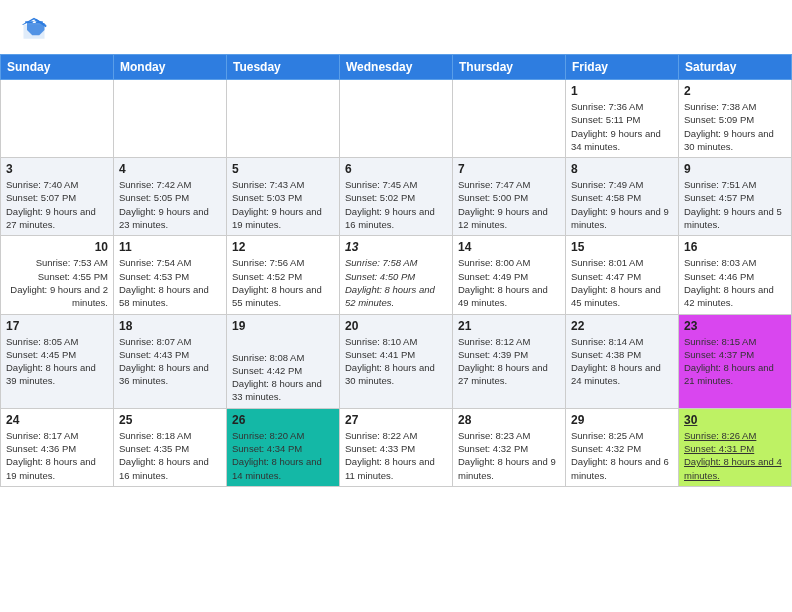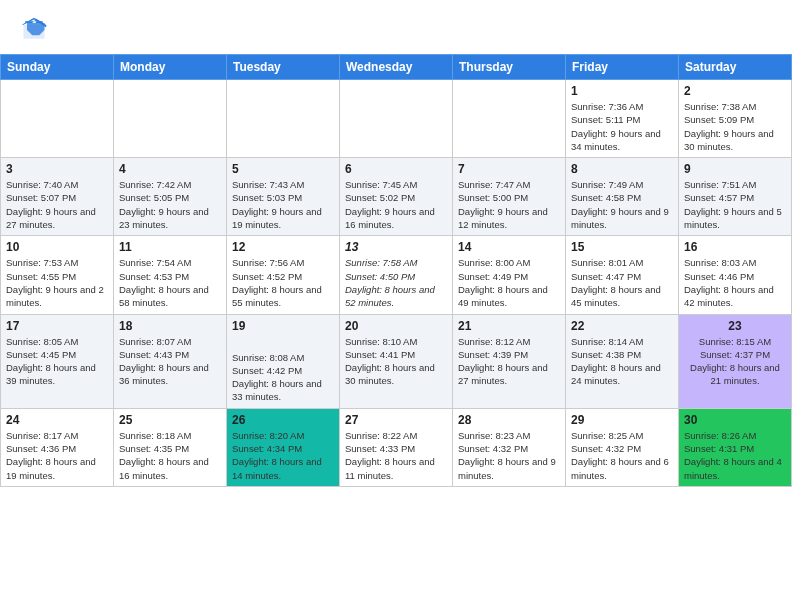--- a/index.html
+++ b/index.html
@@ -196,21 +196,21 @@
 Daylight: 9 hours and 9 minutes.</div>
         </td>
         <td style="background: rgb(240, 243, 248);">
           <span class="day-number">9</span>
           <div class="day-info" style="white-space: pre-line;">Sunrise: 7:51 AM
 Sunset: 4:57 PM
 Daylight: 9 hours and 5 minutes.</div>
         </td>
       </tr>
       <tr>
-        <td style="background: rgb(255, 255, 255);">
+        <td style="background: rgb(255, 255, 255); text-align: right;">
           <span class="day-number">10</span>
           <div class="day-info" style="white-space: pre-line;">Sunrise: 7:53 AM
 Sunset: 4:55 PM
 Daylight: 9 hours and 2 minutes.</div>
         </td>
         <td style="background: rgb(255, 255, 255);">
           <span class="day-number">11</span>
           <div class="day-info" style="white-space: pre-line;">Sunrise: 7:54 AM
 Sunset: 4:53 PM
 Daylight: 8 hours and 58 minutes.</div>
@@ -276,21 +276,21 @@
           <div class="day-info" style="white-space: pre-line;">Sunrise: 8:12 AM
 Sunset: 4:39 PM
 Daylight: 8 hours and 27 minutes.</div>
         </td>
         <td style="background: rgb(240, 243, 248);">
           <span class="day-number">22</span>
           <div class="day-info" style="white-space: pre-line;">Sunrise: 8:14 AM
 Sunset: 4:38 PM
 Daylight: 8 hours and 24 minutes.</div>
         </td>
-        <td style="background: #c4b5fd; text-align: center;">
+        <td style="background: #d946ef;">
           <span class="day-number">23</span>
           <div class="day-info" style="white-space: pre-line;">Sunrise: 8:15 AM
 Sunset: 4:37 PM
 Daylight: 8 hours and 21 minutes.</div>
         </td>
       </tr>
       <tr>
         <td style="background: rgb(255, 255, 255);">
           <span class="day-number">24</span>
           <div class="day-info" style="white-space: pre-line;">Sunrise: 8:17 AM
@@ -320,21 +320,21 @@
           <div class="day-info" style="white-space: pre-line;">Sunrise: 8:23 AM
 Sunset: 4:32 PM
 Daylight: 8 hours and 9 minutes.</div>
         </td>
         <td style="background: rgb(255, 255, 255); margin-left: 12px;">
           <span class="day-number">29</span>
           <div class="day-info" style="white-space: pre-line;">Sunrise: 8:25 AM
 Sunset: 4:32 PM
 Daylight: 8 hours and 6 minutes.</div>
         </td>
-        <td style="background: #22c55e;">
+        <td style="background: #bef264; text-decoration: underline;">
           <span class="day-number">30</span>
           <div class="day-info" style="white-space: pre-line;">Sunrise: 8:26 AM
 Sunset: 4:31 PM
 Daylight: 8 hours and 4 minutes.</div>
         </td>
       </tr>
     </tbody>
 </table>
 
 </body></html>

